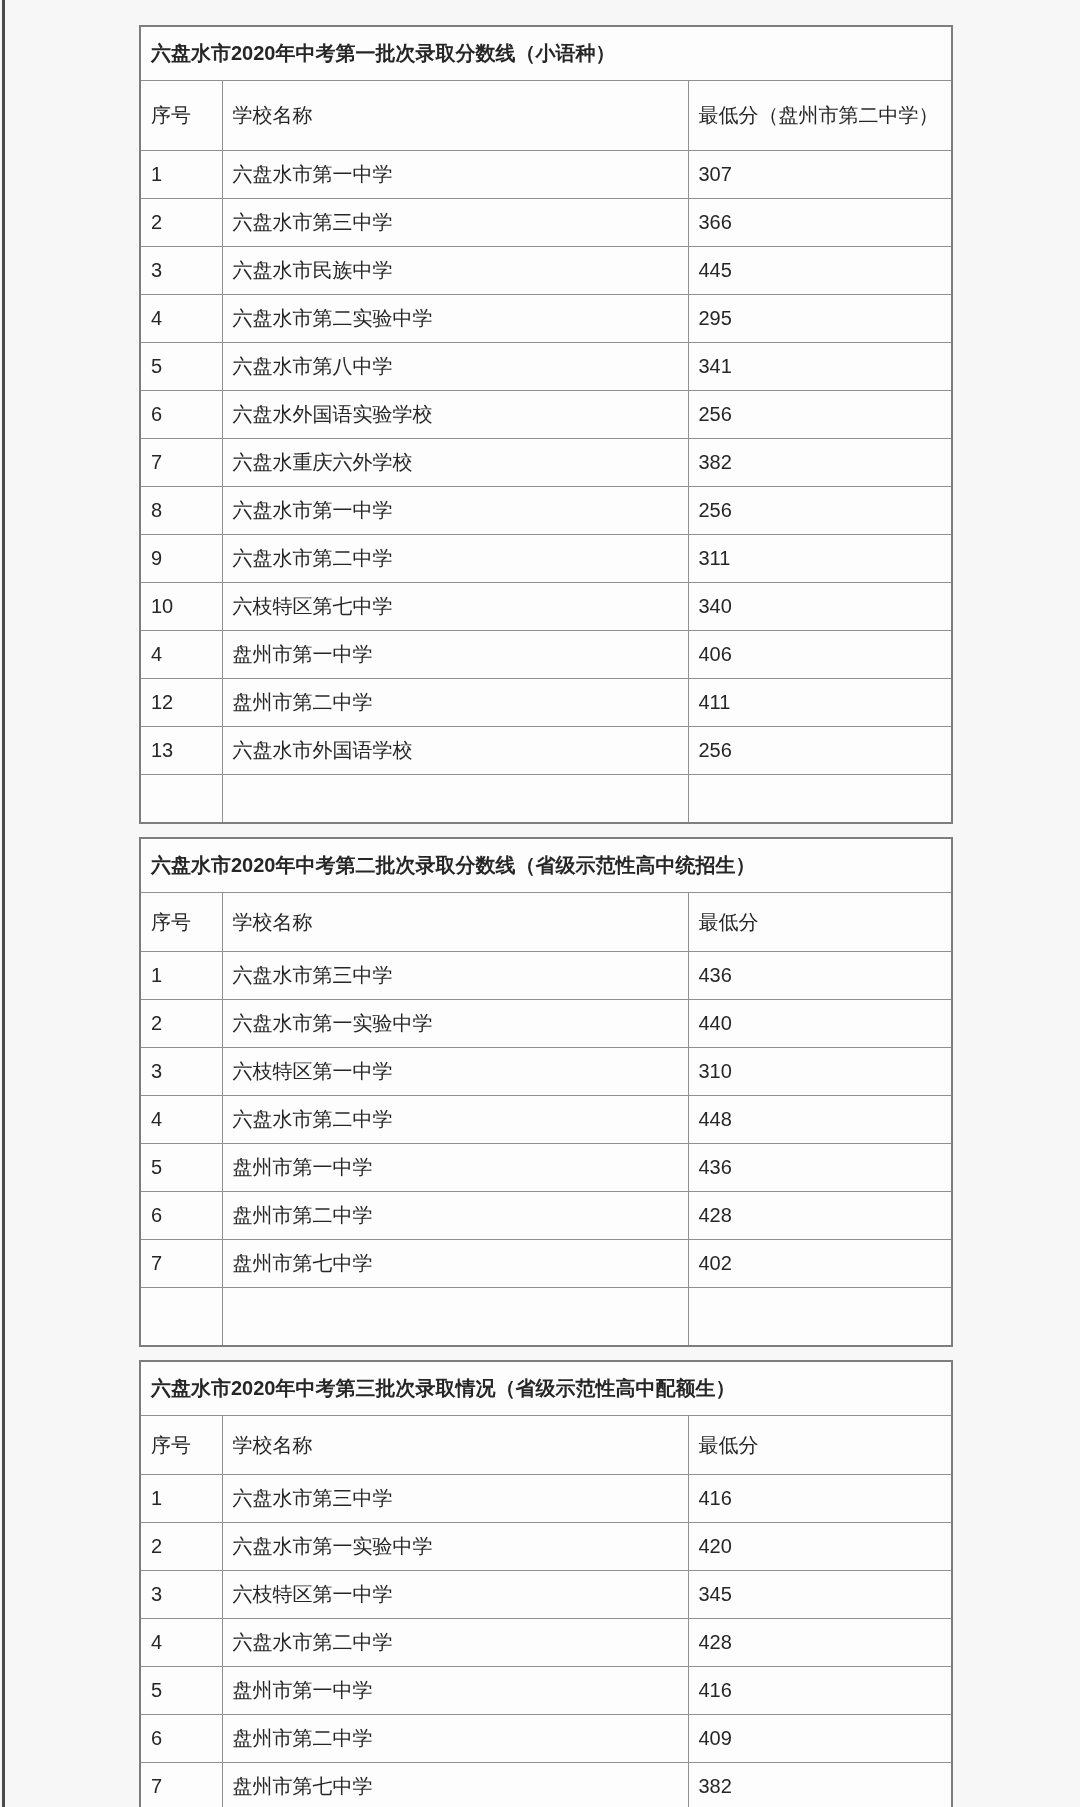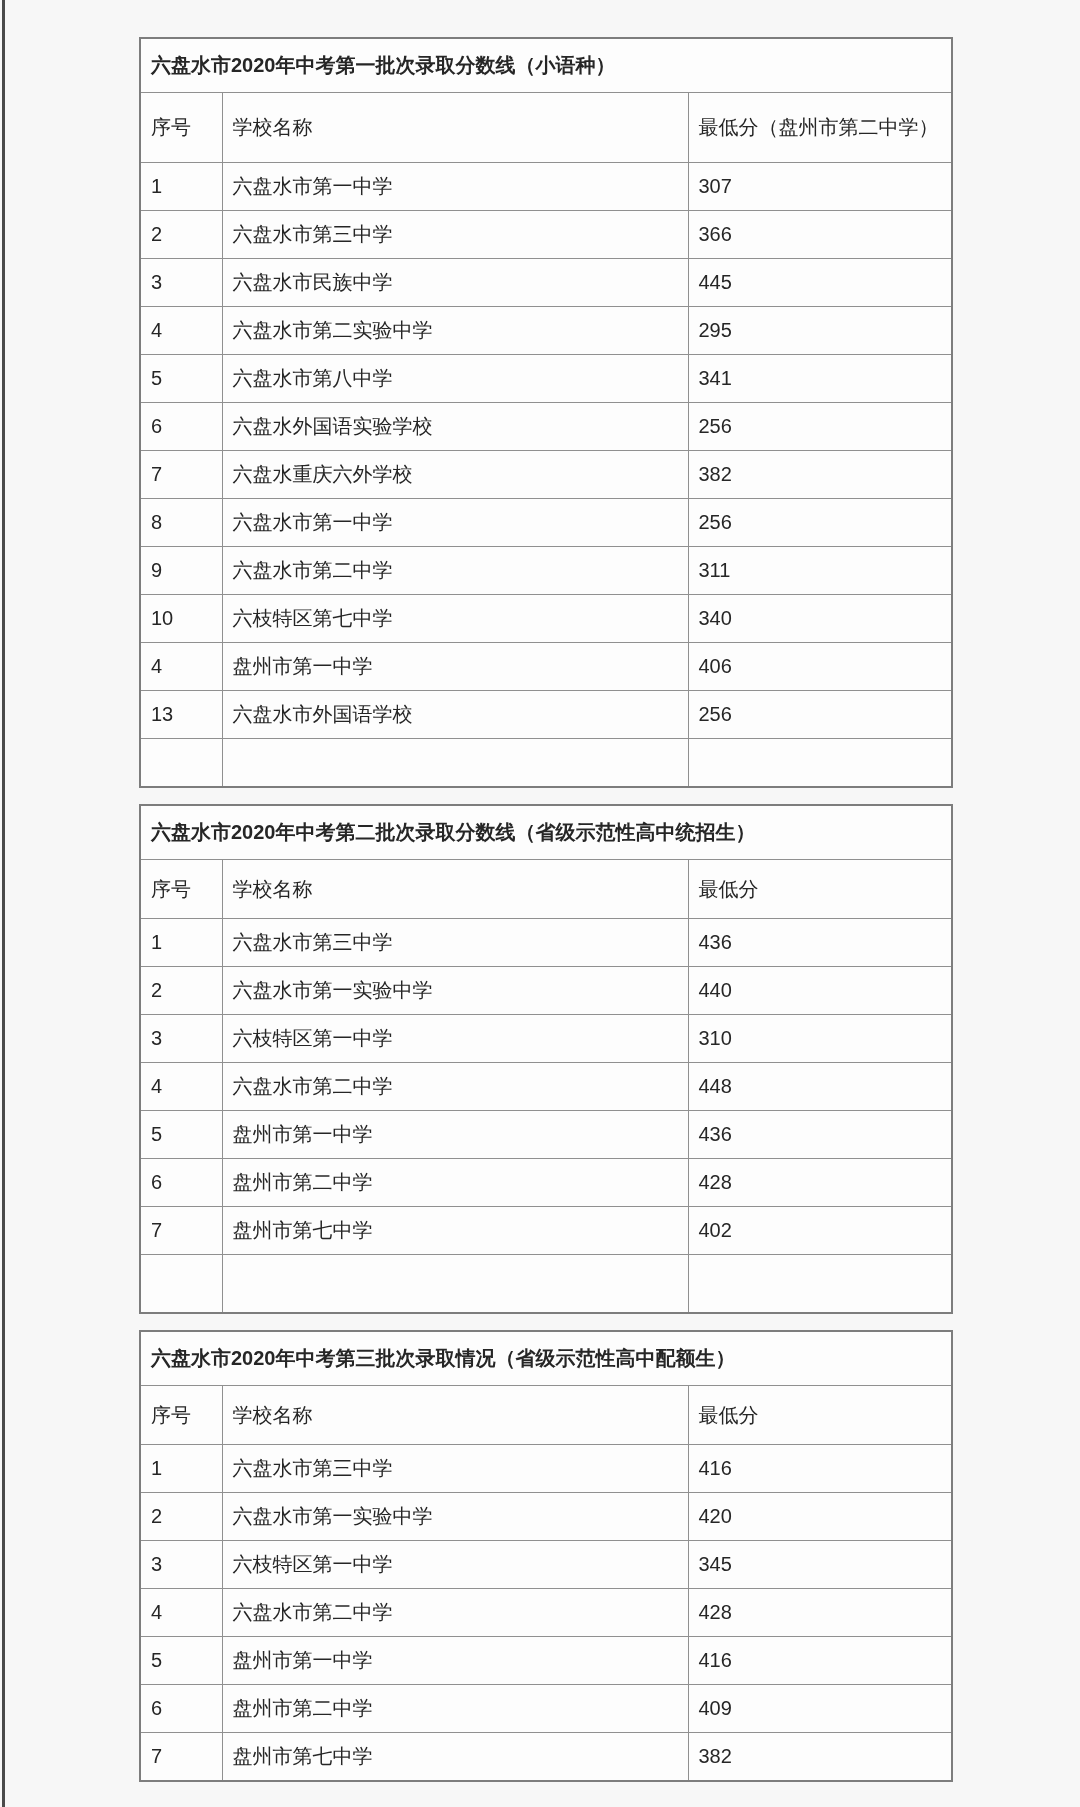--- a/index.html
+++ b/index.html
@@ -24,21 +24,21 @@
   #tables-area {
     position: absolute;
     left: 139px;
     top: 21px;
     width: 812px;
   }
   table.score-table {
     border-collapse: collapse;
     width: 100%;
     table-layout: fixed;
-    margin: 16px 0 13px 0;
+    margin: 4px 0 13px 0;
     background: #fdfdfd;
     border: 2px solid #7d7d7d;
   }
   table.score-table td {
     border: 1px solid #909090;
     padding: 0 10px;
     font-size: 20px;
     color: #262626;
     vertical-align: middle;
     overflow: hidden;
@@ -128,20 +128,25 @@
           <td>10</td>
           <td>六枝特区第七中学</td>
           <td>340</td>
         </tr>
         <tr class="data-row">
           <td>4</td>
           <td>盘州市第一中学</td>
           <td>406</td>
         </tr>
         <tr class="data-row">
+          <td>12</td>
+          <td>盘州市第二中学</td>
+          <td>411</td>
+        </tr>
+        <tr class="data-row">
           <td>13</td>
           <td>六盘水市外国语学校</td>
           <td>256</td>
         </tr>
         <tr class="empty-row">
           <td></td>
           <td></td>
           <td></td>
         </tr>
       </tbody>

